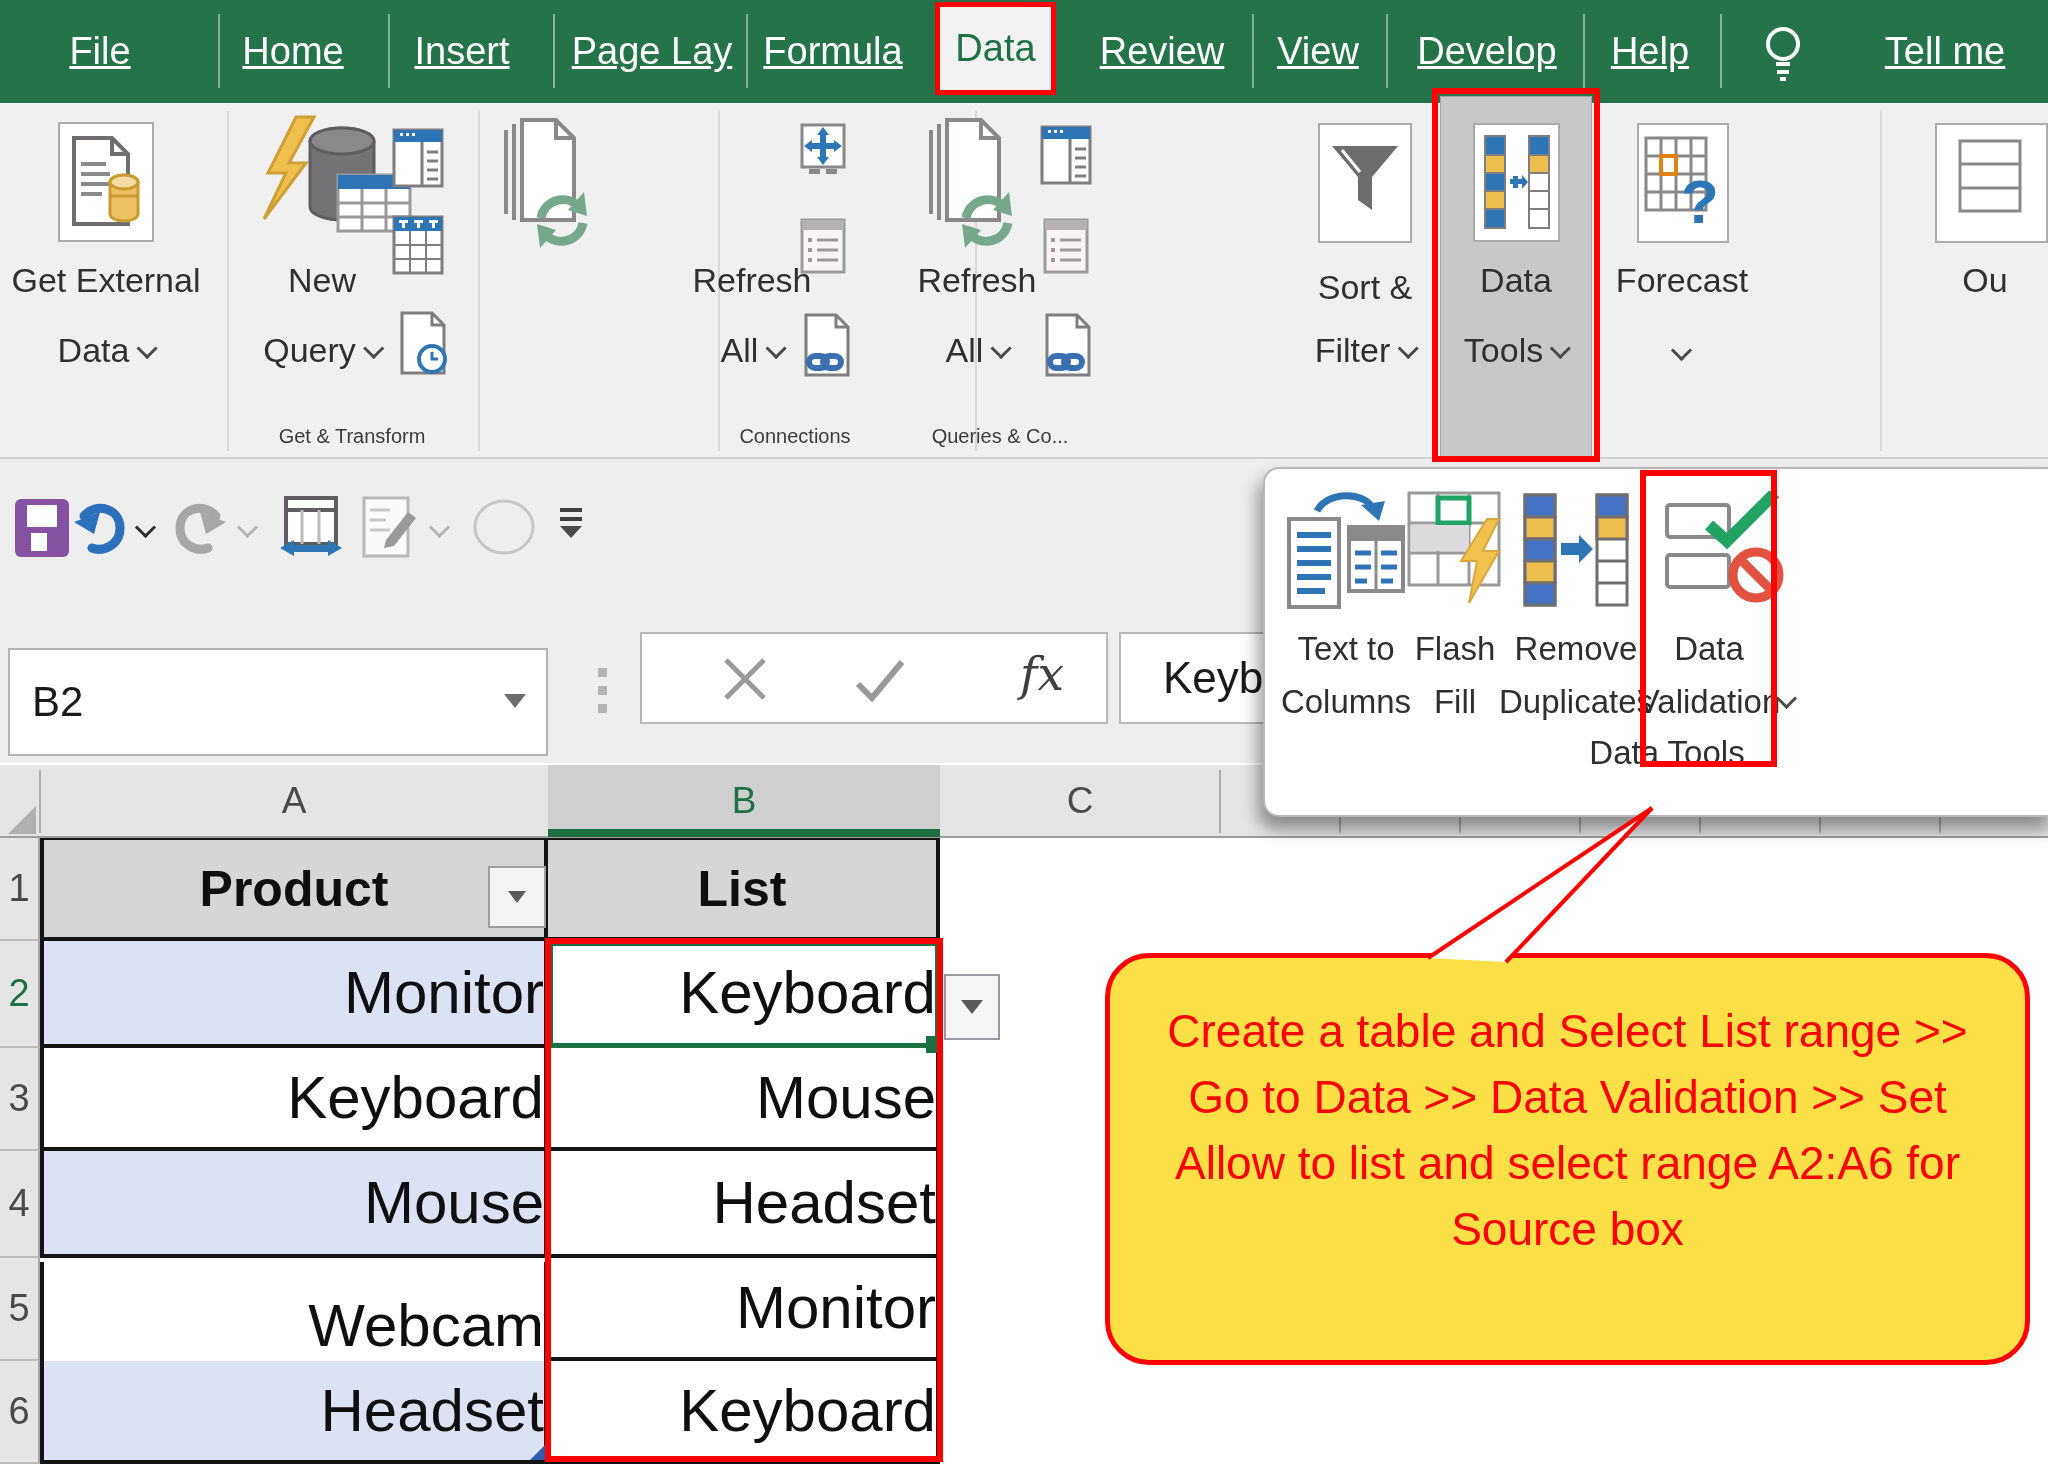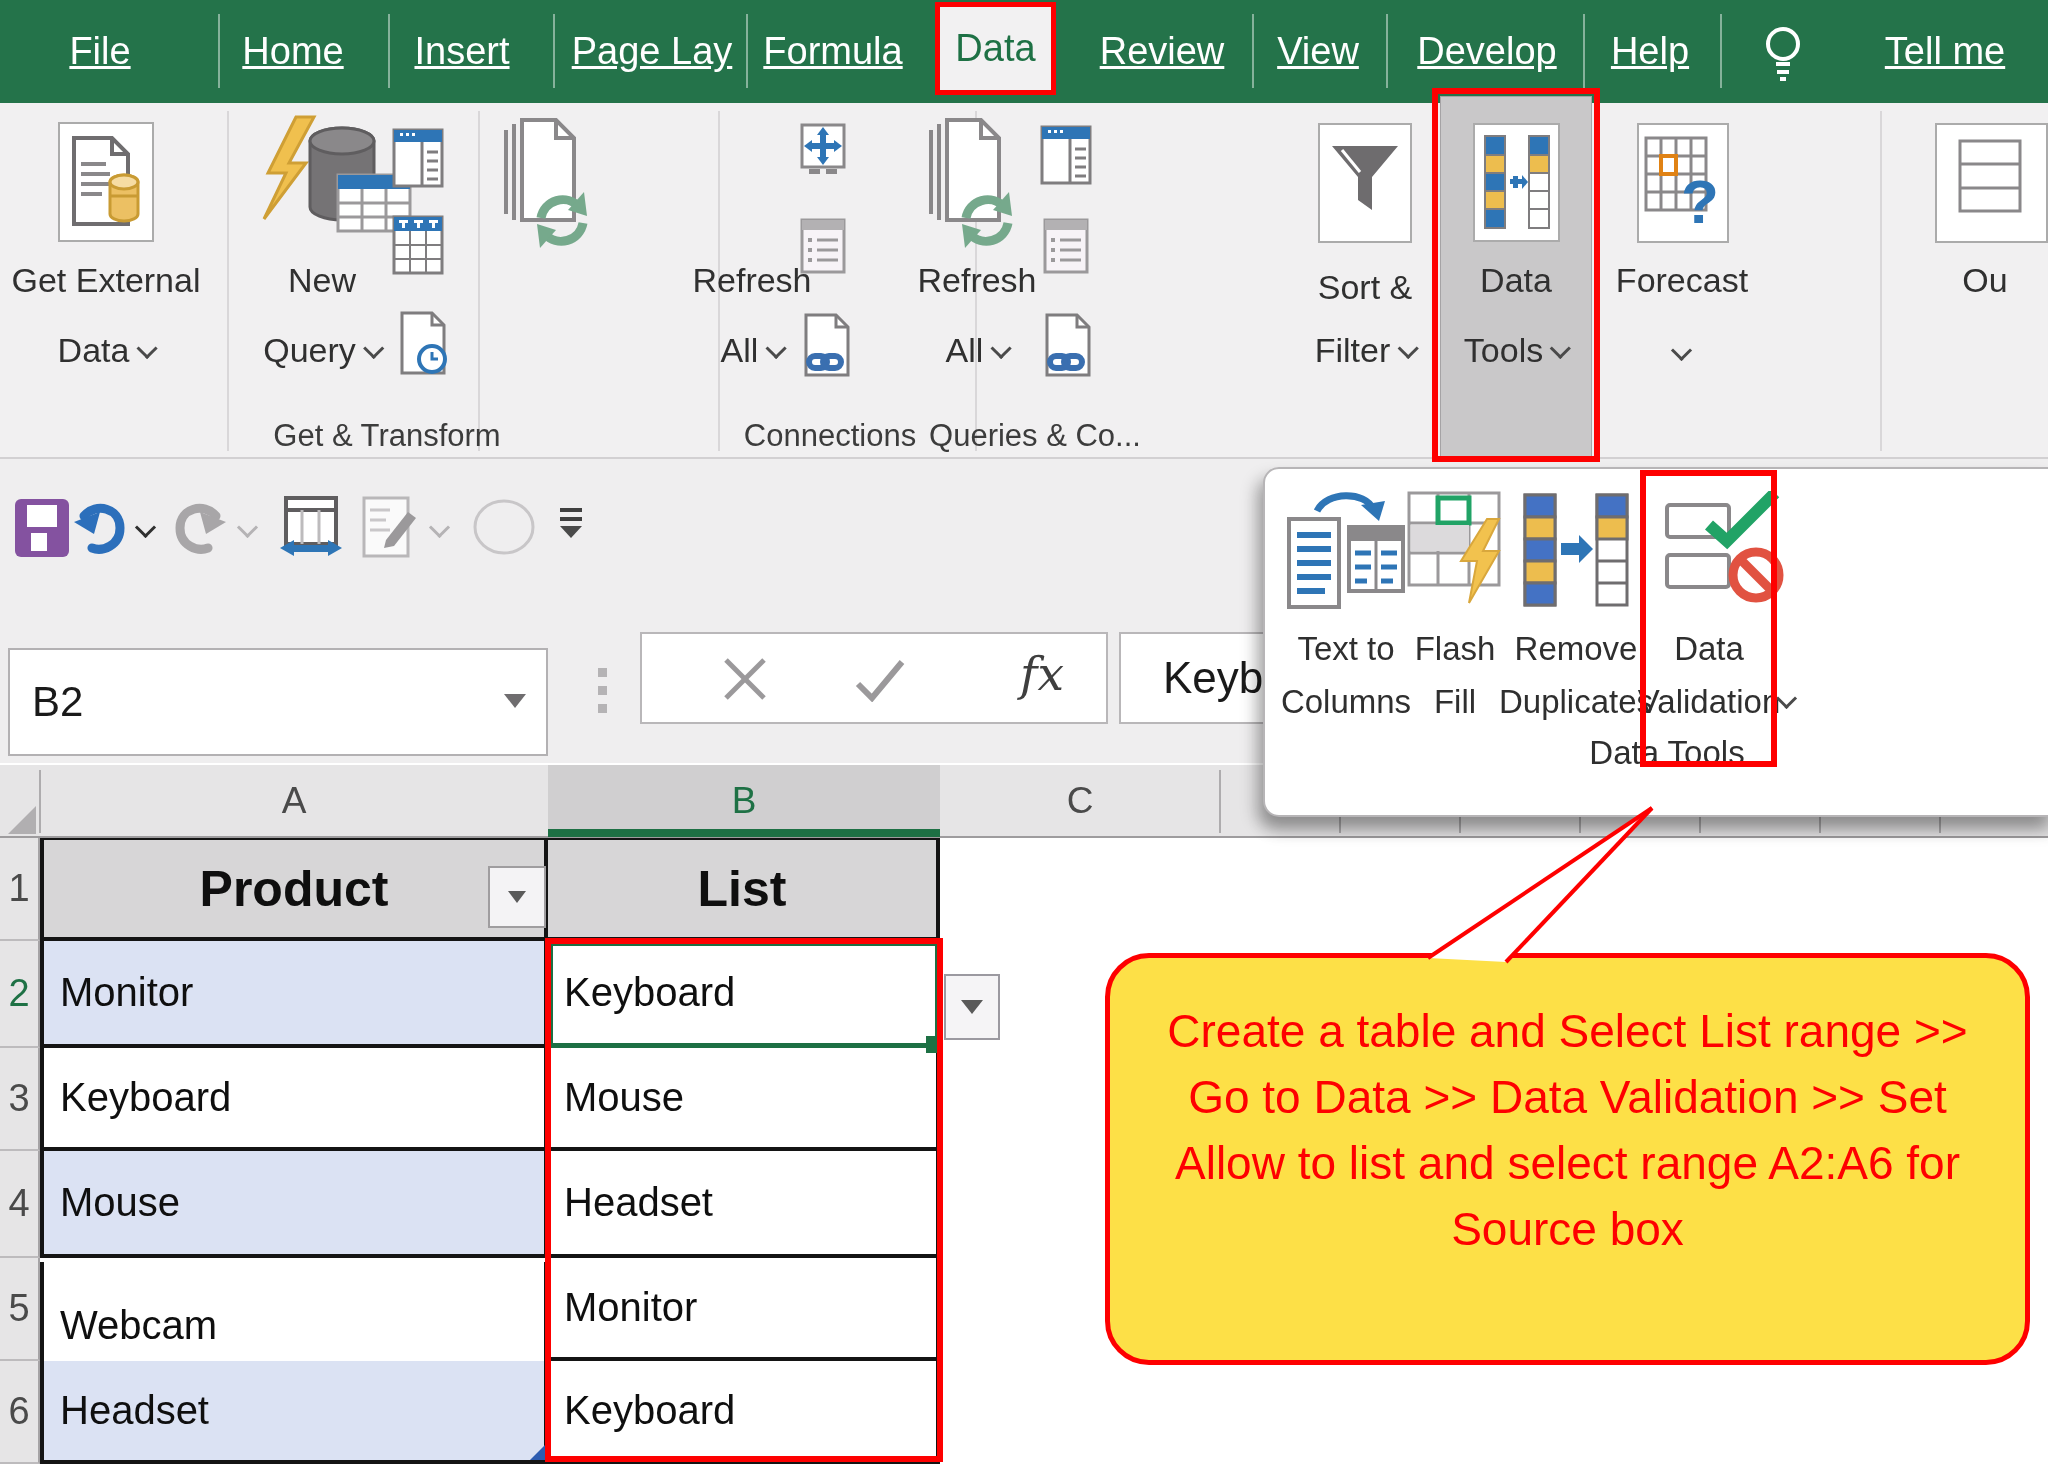--- a/index.html
+++ b/index.html
@@ -10,40 +10,40 @@
   .menubar{left:0;top:0;width:2048px;height:103px;background:#24734a;}
   .mtab{top:0;height:103px;line-height:103px;color:#fff;font-size:38px;transform:translateX(-50%);white-space:nowrap;text-decoration:underline;}
   .msep{top:14px;height:74px;width:2px;background:rgba(255,255,255,.45);}
   .data-tab-box{left:935px;top:2px;width:121px;height:93px;background:#f2f1f2;border:5px solid #fe0000;
                 color:#1e7145;font-size:38px;text-align:center;line-height:83px;}
   
   .ribbon{left:0;top:103px;width:2048px;height:354px;background:#f1f0f1;}
   .rsep{top:8px;height:340px;width:2px;background:#d9d7d9;}
   .iconbox{background:#fff;border:2px solid #ababab;display:flex;align-items:center;justify-content:center;}
   .rlbl{font-size:34px;color:#303030;text-align:center;height:44px;line-height:44px;white-space:nowrap;transform:translateX(-50%);}
-  .glbl{font-size:31px;color:#3c3c3c;text-align:center;height:36px;line-height:36px;white-space:nowrap;transform:translateX(-50%);margin-left:35px;}
+  .glbl{font-size:20px;color:#3c3c3c;text-align:center;height:36px;line-height:36px;white-space:nowrap;transform:translateX(-50%);}
   .chev{display:inline-block;width:12px;height:12px;border-right:3px solid #4a4a4a;border-bottom:3px solid #4a4a4a;
         transform:rotate(45deg);margin-left:10px;margin-bottom:6px;}
   .chev.solo{margin-left:0;}
   .dtools-bg{left:1440px;top:-7px;width:152px;height:361px;background:#c9c8c9;border:1px solid #a5a3a5;}
   .redbox{border:6px solid #fe0000;background:transparent;z-index:50;}
   
   .midband{left:0;top:457px;width:2048px;height:306px;background:#efeeef;border-top:2px solid #d2d0d2;}
   .tri-dn{width:0;height:0;border-left:11px solid transparent;border-right:11px solid transparent;border-top:14px solid #4a4a4a;}
   .namebox{left:8px;top:648px;width:540px;height:108px;background:#fff;border:2px solid #b3b1b3;text-decoration:underline;}
   .fxbox{left:640px;top:632px;width:468px;height:92px;background:#fff;border:2px solid #b9b7b9;}
   .fmbar{left:1119px;top:632px;width:929px;height:92px;background:#fff;border:2px solid #b9b7b9;}
   
   .hdrstrip{left:0;top:765px;width:2048px;height:73px;background:#e6e5e6;border-bottom:2px solid #9e9c9e;}
   .colhdr{top:765px;height:71px;line-height:71px;text-align:center;font-size:37px;color:#4a4a4a;}
   .hsep{top:770px;height:63px;width:2px;background:#aeacae;}
   .rownum{left:0;width:40px;background:#e6e5e6;border-right:2px solid #a5a3a5;border-bottom:2px solid #bdbbbd;
           font-size:38px;color:#4a4a4a;display:flex;align-items:center;justify-content:center;}
-  .cell{font-size:40px;color:#0f0f0f;display:flex;align-items:center;padding-left:16px;
-        border-bottom:4px solid #141414;background:#fff;}
+  .cell{font-size:60px;color:#0f0f0f;display:flex;align-items:center;
+        border-bottom:4px solid #141414;background:#fff;justify-content:flex-end;}
   .cellA{left:40px;width:508px;border-left:4px solid #141414;border-right:4px solid #141414;}
   .cellB{left:548px;width:392px;border-right:4px solid #141414;}
   .hdrcell{justify-content:center;padding-left:0;font-weight:bold;font-size:50px;background:#d7d6d7;border-top:2px solid #141414;}
   .band{background:#dbe2f3;}
   
   .panel{left:1263px;top:467px;width:790px;height:350px;background:#fff;border:2px solid #b7b5b7;
          border-radius:16px 0 0 16px;z-index:40;
          box-shadow:-8px 10px 16px rgba(0,0,0,.22),0 14px 16px rgba(0,0,0,.22);}
   .plbl{position:absolute;font-size:33px;color:#2f2f2f;text-align:center;height:44px;line-height:44px;
         white-space:nowrap;transform:translateX(-50%);}

